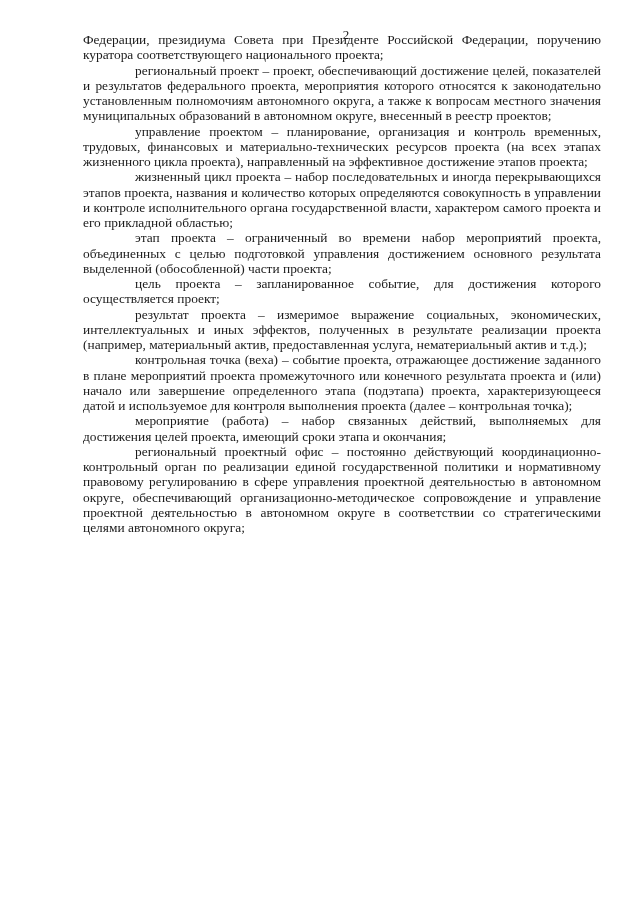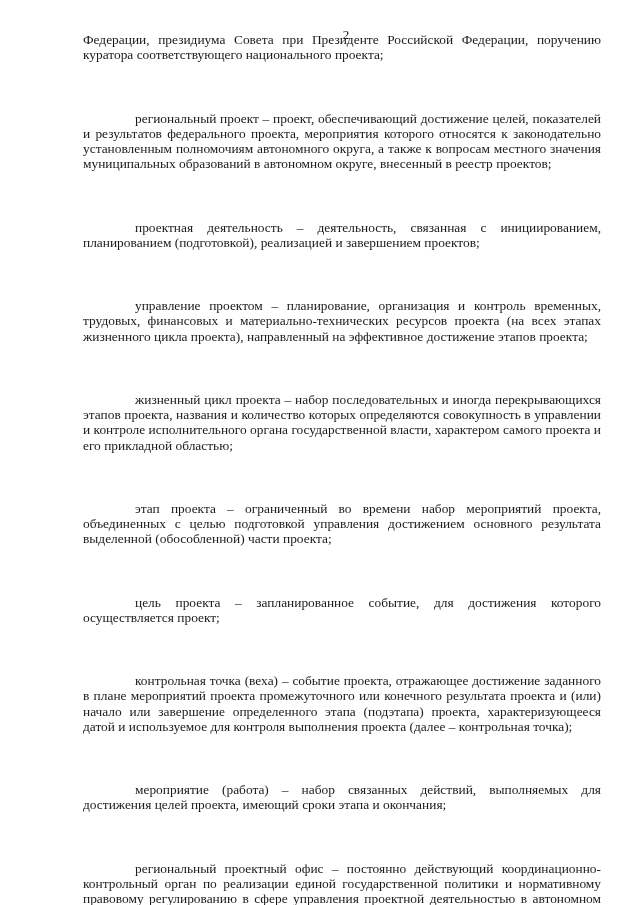--- a/index.html
+++ b/index.html
@@ -35,34 +35,33 @@
       line-height: 15.25px;
     }
     .para {
       margin: 0;
       text-align: justify;
       text-indent: 0;
       hyphens: none;
     }
     .para.indent {
       text-indent: 52px;
-      margin-top: 48px;
     }
   </style>
 </head>
 <body>
 
 <div class="page">
   <div class="page-number">2</div>
 
   <div class="content">
     <p class="para">Федерации, президиума Совета при Президенте Российской Федерации, поручению куратора соответствующего национального проекта;</p>
     <p class="para indent">региональный проект – проект, обеспечивающий достижение целей, показателей и результатов федерального проекта, мероприятия которого относятся к законодательно установленным полномочиям автономного округа, а также к вопросам местного значения муниципальных образований в автономном округе, внесенный в реестр проектов;</p>
-    <p class="para indent">проектная деятельность – деятельность, связанная с инициированием, планированием (подготовкой), реализацией и завершением проектов;</p>
     <p class="para indent">управление проектом – планирование, организация и контроль временных, трудовых, финансовых и материально-технических ресурсов проекта (на всех этапах жизненного цикла проекта), направленный на эффективное достижение этапов проекта;</p>
     <p class="para indent">жизненный цикл проекта – набор последовательных и иногда перекрывающихся этапов проекта, названия и количество которых определяются совокупность в управлении и контроле исполнительного органа государственной власти, характером самого проекта и его прикладной областью;</p>
     <p class="para indent">этап проекта – ограниченный во времени набор мероприятий проекта, объединенных с целью подготовкой управления достижением основного результата выделенной (обособленной) части проекта;</p>
     <p class="para indent">цель проекта – запланированное событие, для достижения которого осуществляется проект;</p>
+    <p class="para indent">результат проекта – измеримое выражение социальных, экономических, интеллектуальных и иных эффектов, полученных в результате реализации проекта (например, материальный актив, предоставленная услуга, нематериальный актив и т.д.);</p>
     <p class="para indent">контрольная точка (веха) – событие проекта, отражающее достижение заданного в плане мероприятий проекта промежуточного или конечного результата проекта и (или) начало или завершение определенного этапа (подэтапа) проекта, характеризующееся датой и используемое для контроля выполнения проекта (далее – контрольная точка);</p>
     <p class="para indent">мероприятие (работа) – набор связанных действий, выполняемых для достижения целей проекта, имеющий сроки этапа и окончания;</p>
     <p class="para indent">региональный проектный офис – постоянно действующий координационно-контрольный орган по реализации единой государственной политики и нормативному правовому регулированию в сфере управления проектной деятельностью в автономном округе, обеспечивающий организационно-методическое сопровождение и управление проектной деятельностью в автономном округе в соответствии со стратегическими целями автономного округа;</p>
   </div>
 </div>
 
 </body></html>

